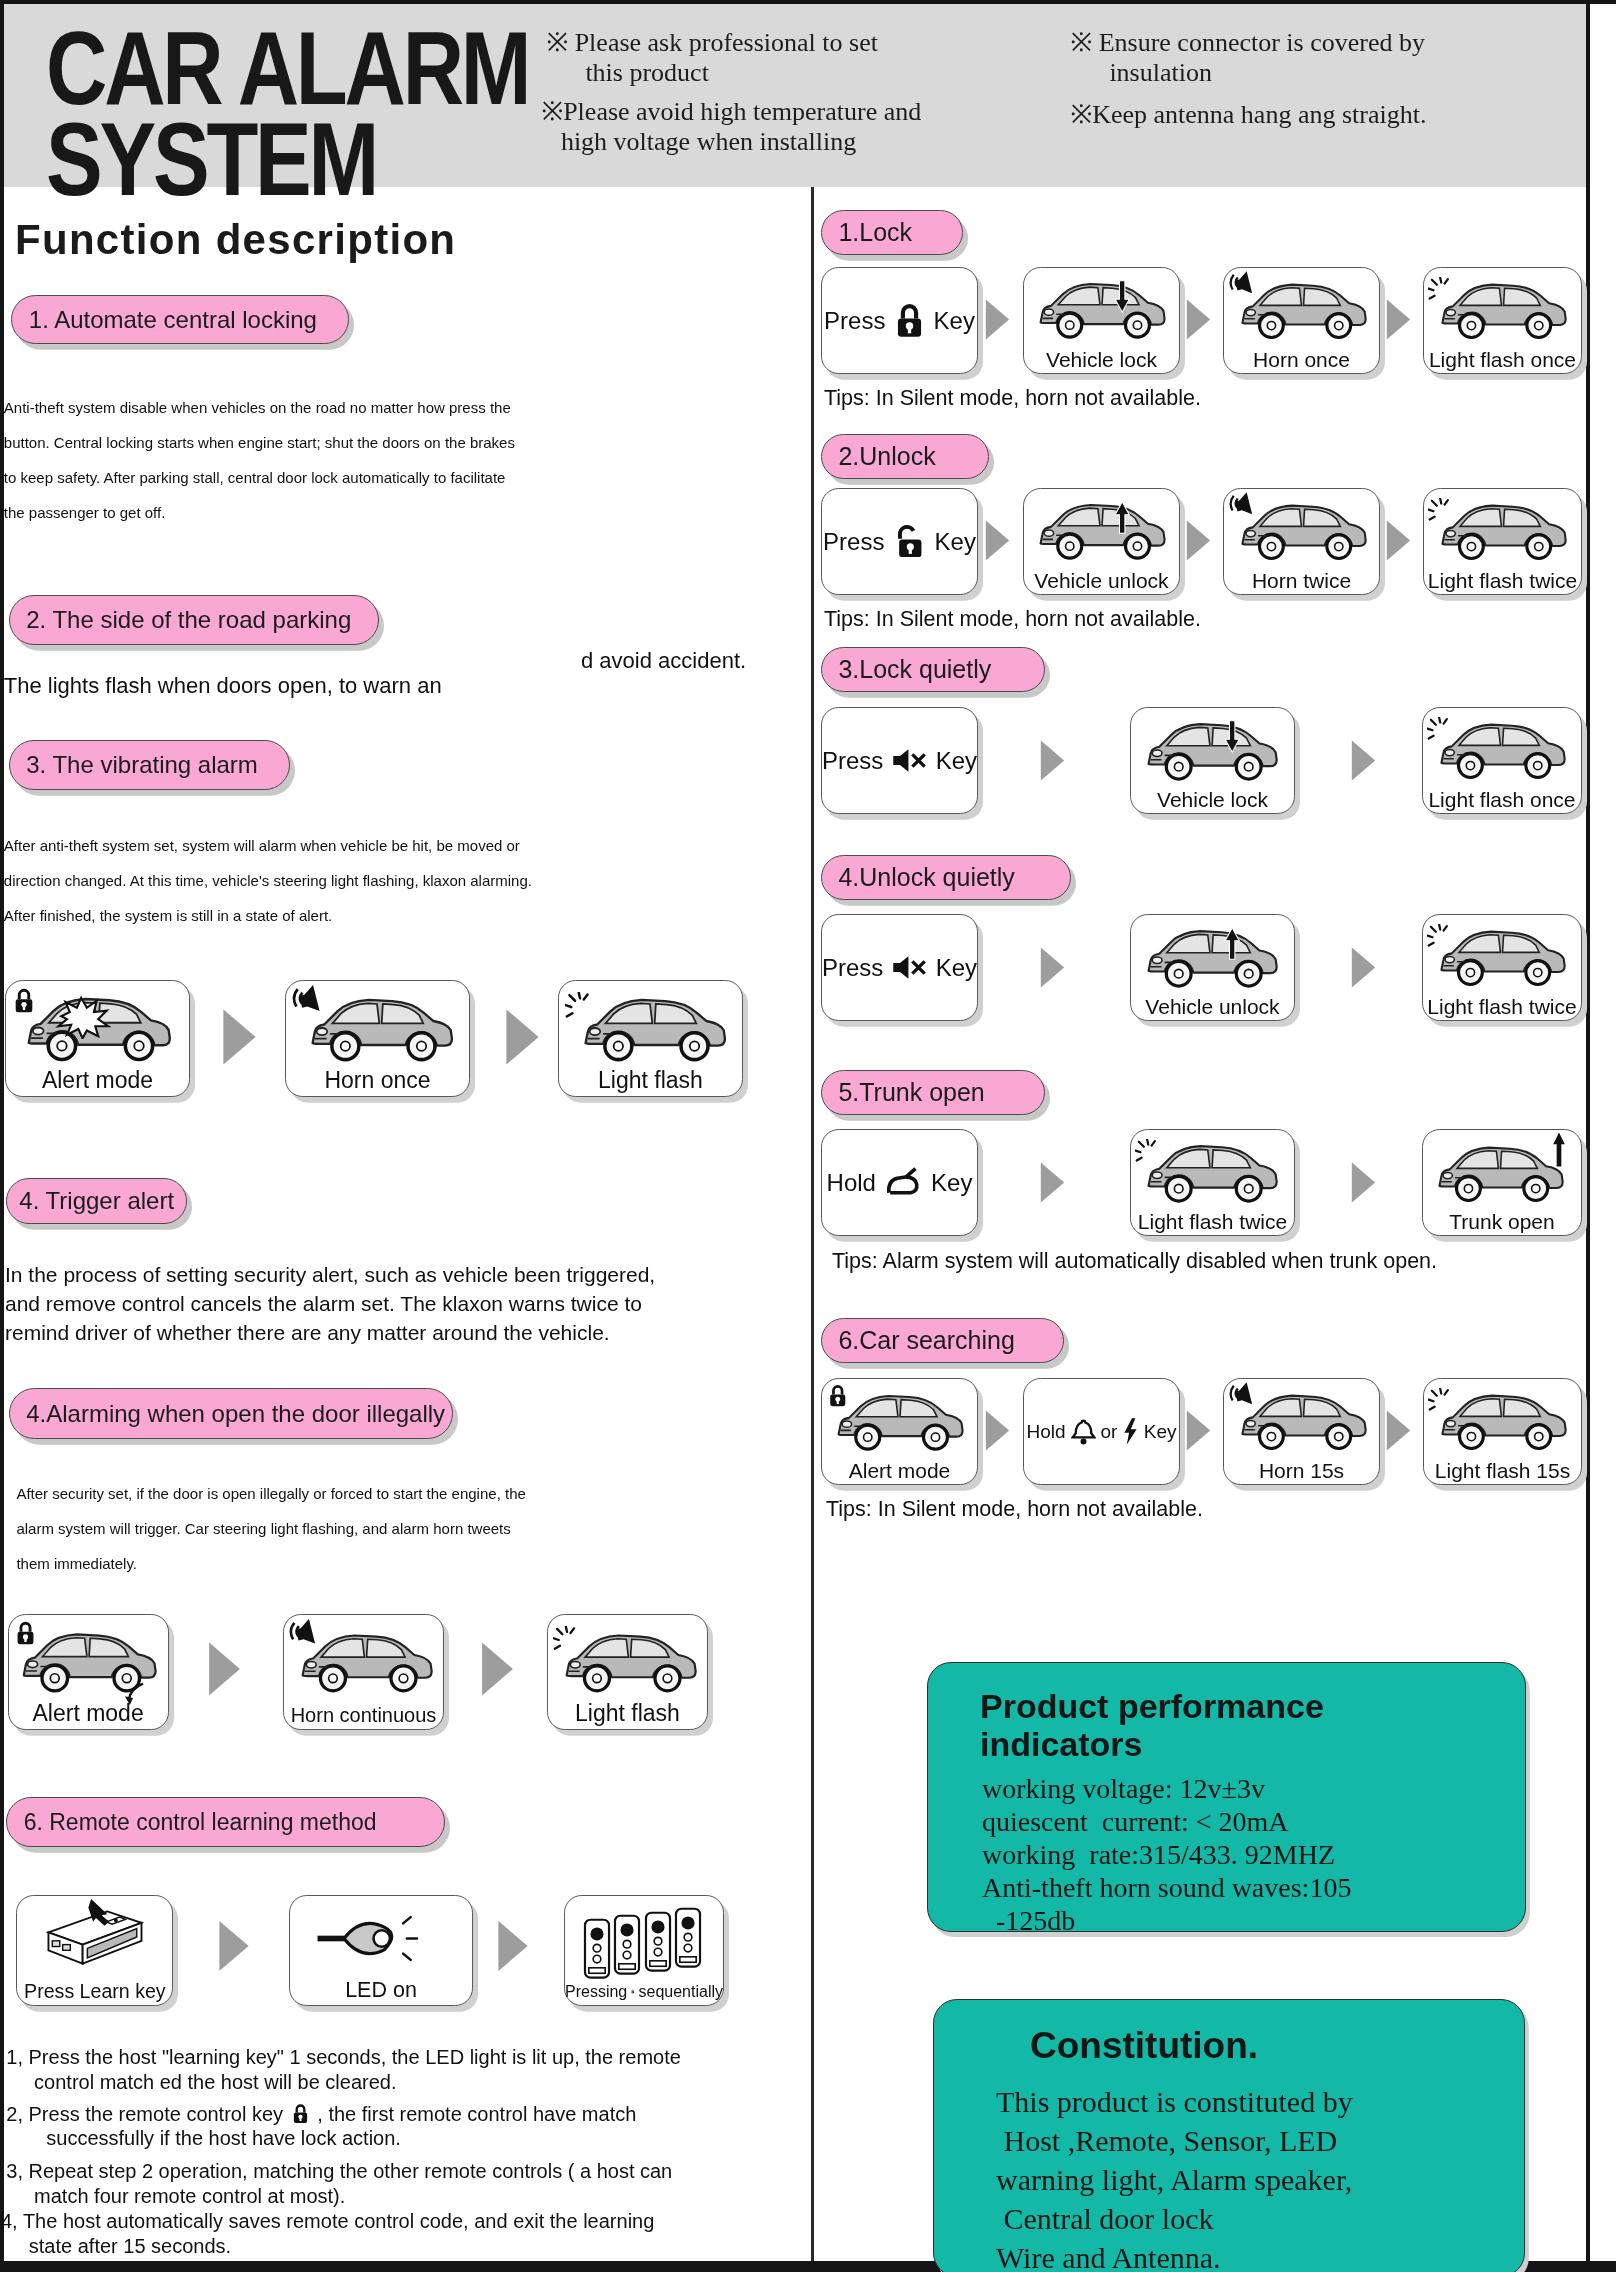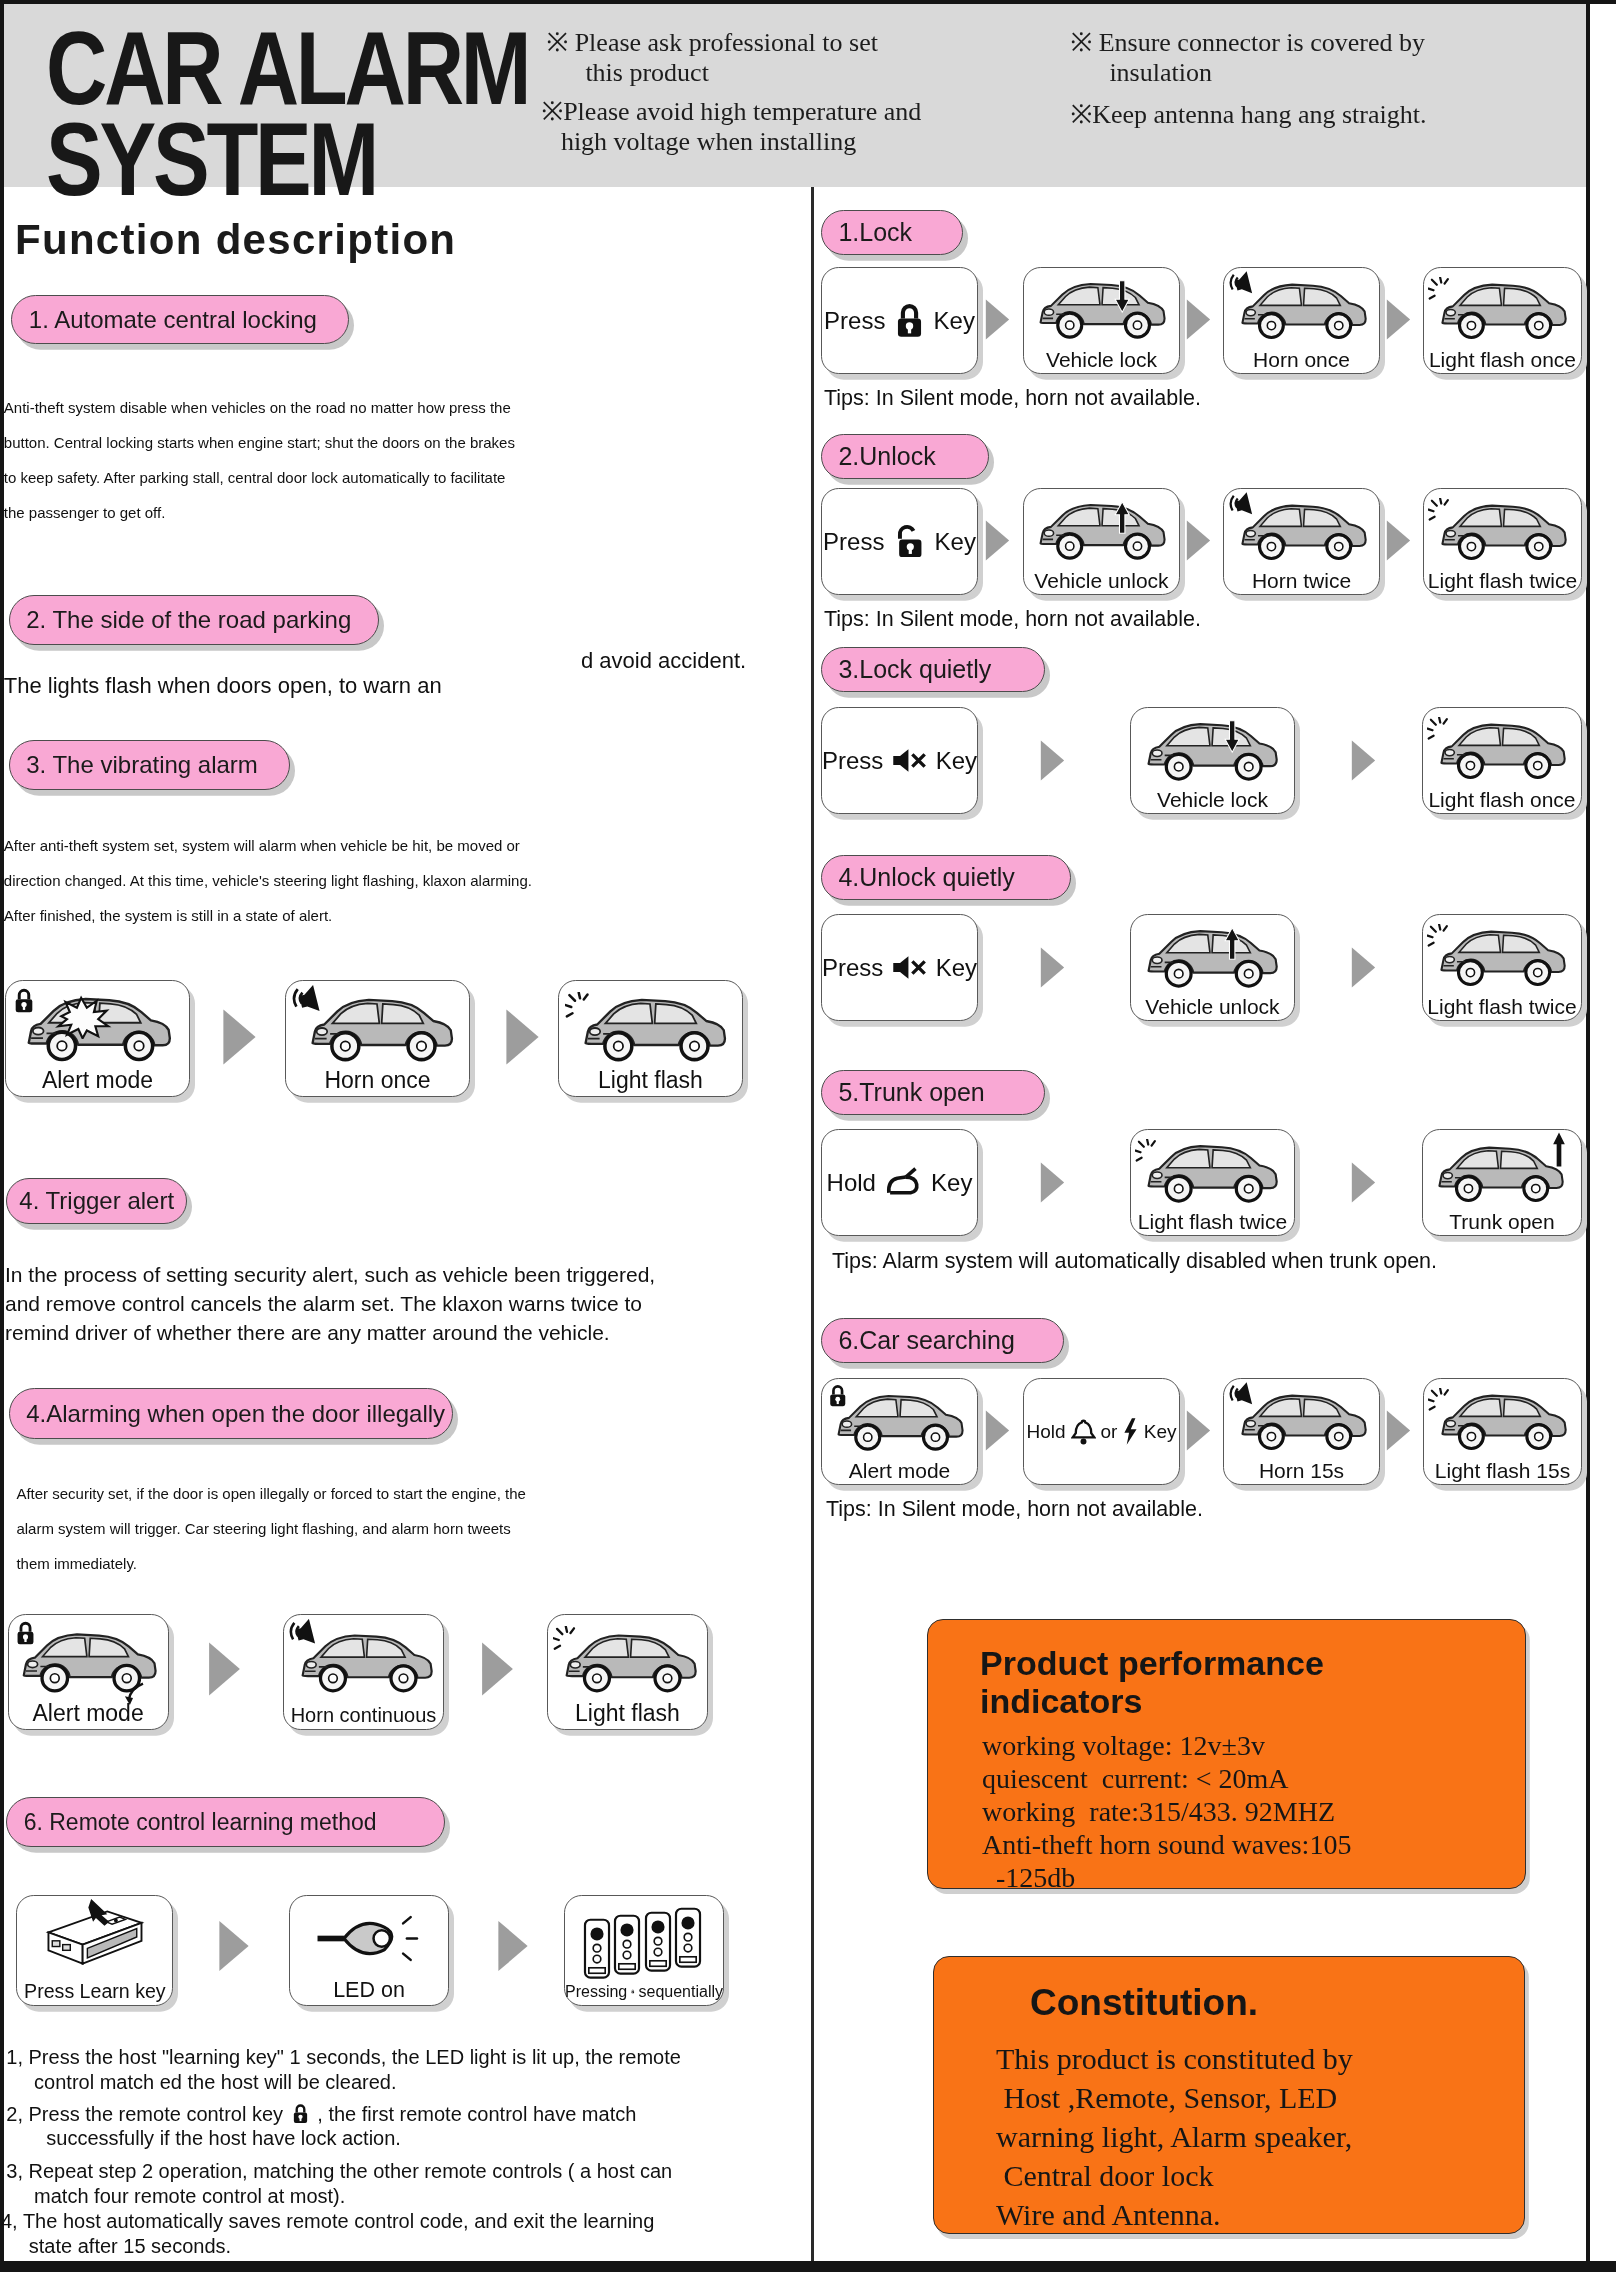--- a/index.html
+++ b/index.html
@@ -28,21 +28,21 @@
   .boxlabel.rt{font-size:21px;bottom:1.3px;}
   .boxlabel.small{font-size:16px;bottom:3.8px;display:flex;align-items:center;justify-content:center;gap:3.8px;}
   .carwrap{position:absolute;left:0;top:0;right:0;bottom:0;}
   .car{position:absolute;}
   .ov{position:absolute;}
   .keybox{display:flex;align-items:center;justify-content:center;gap:7.6px;font-size:24px;color:#111;}
   .keybox.small{font-size:19px;gap:5px;}
   .flowarrow{position:absolute;}
   .tips{font-size:21.5px;color:#111;white-space:pre;}
   
-  .panel{background:#f97316;border:1.9px solid #2e2e2e;border-radius:16px;box-shadow:3.8px 5px 0 #cfcfcf;}
+  .panel{background:#14b8a6;border:1.9px solid #2e2e2e;border-radius:24px;box-shadow:3.8px 5px 0 #cfcfcf;margin-top:43px;}
   .panel-title{font-weight:bold;font-size:34px;line-height:38px;color:#161616;white-space:pre;}
   .panel-lines{font-family:"Liberation Serif",serif;font-size:28px;line-height:33px;color:#161616;white-space:pre;}
   .const-title{font-weight:bold;font-size:37px;color:#161616;}
   .const-lines{font-family:"Liberation Serif",serif;font-size:30px;line-height:39px;color:#161616;white-space:pre;}
   
   .step{font-size:20px;line-height:25px;white-space:pre;color:#111;}
   .steprow{display:flex;align-items:center;font-size:20px;color:#111;white-space:pre;}
   .inline-lock{width:19px;height:24px;margin:0 7.6px;}
   .step2b{margin-left:40px;font-size:20px;line-height:25px;color:#111;}
 </style>
@@ -303,21 +303,21 @@
 
   <div class="abs dbox" style="left:16.4px;top:1895px;width:155px;height:109px;">
     <svg class="abs" style="left:5px;top:1.3px;width:145px;height:81px;" viewBox="0 0 230 128" width="145" height="81">
         <use href="#sym-host"></use>
       </svg>
     <div class="boxlabel" style="font-size:19.6px;">Press Learn key</div>
   </div>
   <svg class="flowarrow" style="left:218px;top:1919px;width:32px;height:54px;" viewBox="0 0 50 86" width="32" height="54">
       <use href="#sym-flow"></use>
     </svg>
-  <div class="abs dbox" style="left:289px;top:1895px;width:158px;height:109px;">
+  <div class="abs dbox" style="left:289px;top:1895px;width:158px;height:109px;padding-left:24px;">
     <svg class="abs" style="left:25px;top:11.4px;width:107px;height:63px;" viewBox="0 0 170 100" width="107" height="63">
         <use href="#sym-led"></use>
       </svg>
     <div class="boxlabel" style="font-size:21.5px;">LED on</div>
   </div>
   <svg class="flowarrow" style="left:497px;top:1919px;width:32px;height:54px;" viewBox="0 0 50 86" width="32" height="54">
       <use href="#sym-flow"></use>
     </svg>
   <div class="abs dbox" style="left:564px;top:1895px;width:158px;height:109px;">
     <div class="abs" style="left:17.7px;top:3.8px;width:126px;height:76px;">

